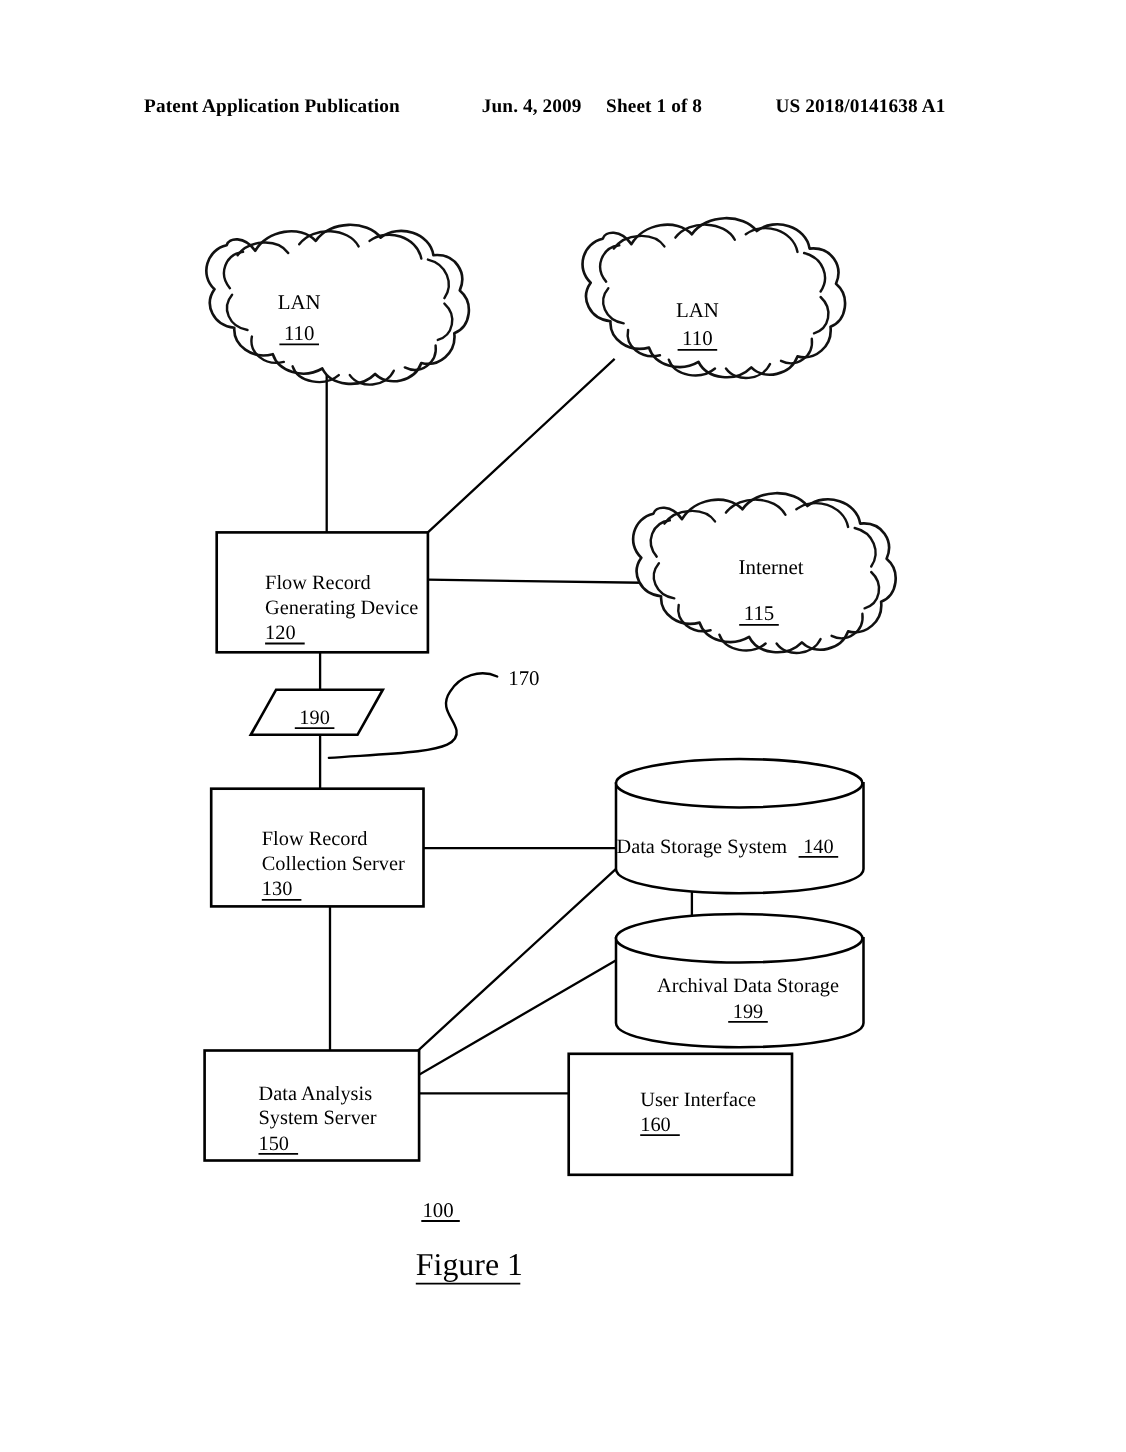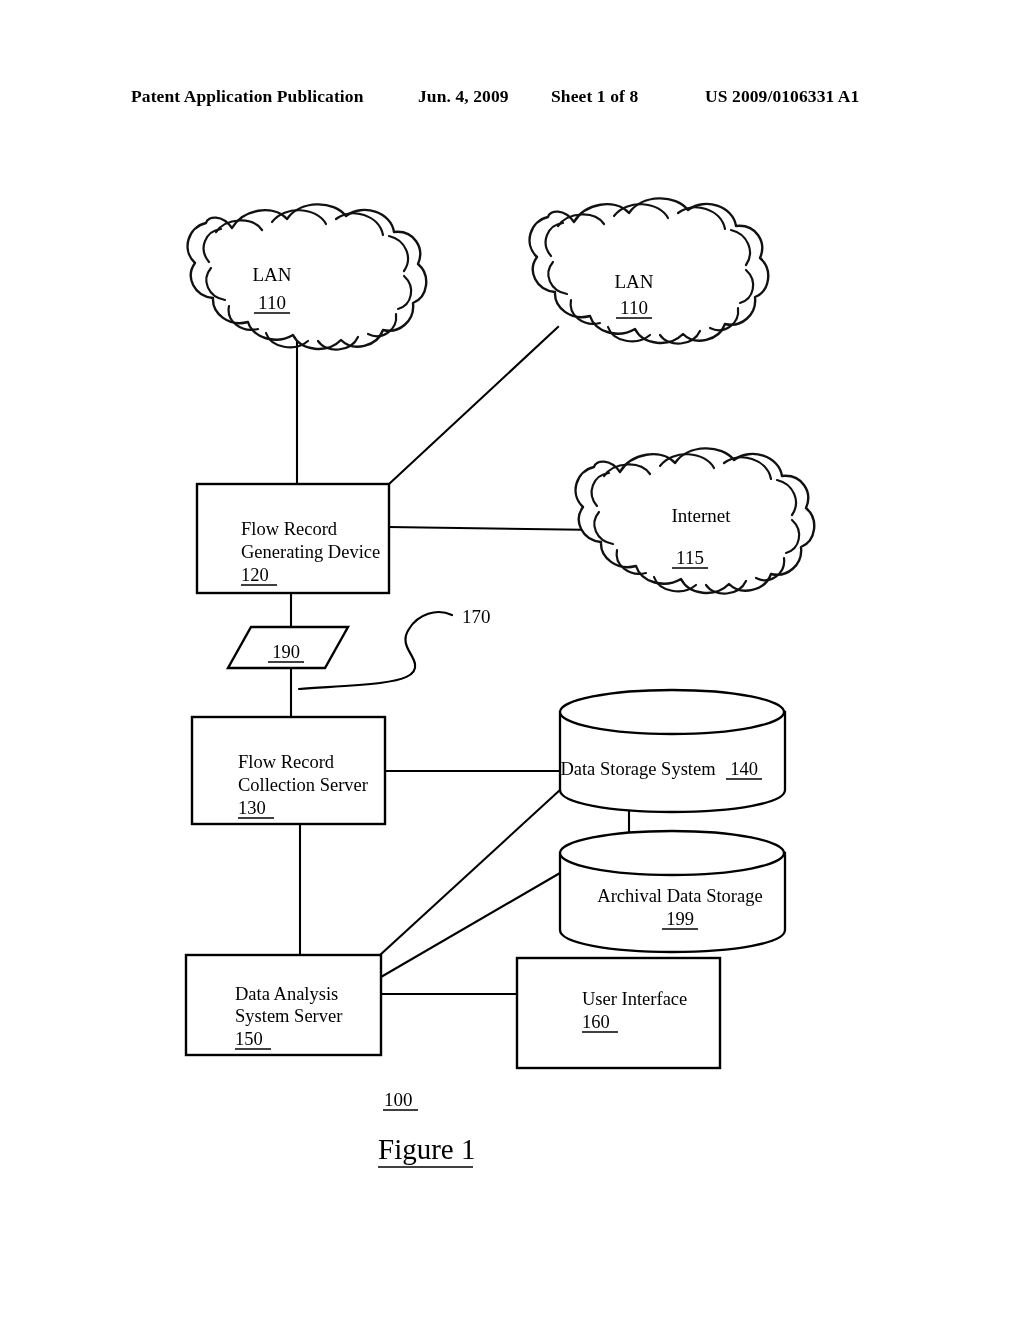--- a/index.html
+++ b/index.html
@@ -37,21 +37,21 @@
     font-size: 17.5px;
     letter-spacing: 0.1px;
     white-space: nowrap;
   }
   #pub-header .h-pub {
     position: absolute;
     left: 131px;
   }
   #pub-header .h-date {
     position: absolute;
-    left: 418px;
+    left: 438px;
   }
   #pub-header .h-sheet {
     position: absolute;
     left: 551px;
   }
   #pub-header .h-num {
     position: absolute;
     left: 705px;
   }
   
@@ -124,21 +124,21 @@
 </style>
 </head>
 <body>
 
 <div id="page">
 
   <div id="pub-header">
     <span class="h-pub">Patent Application Publication</span>
     <span class="h-date">Jun. 4, 2009</span>
     <span class="h-sheet">Sheet 1 of 8</span>
-    <span class="h-num">US 2009/0106331 A1</span>
+    <span class="h-num">US 2018/0141638 A1</span>
   </div>
 
   <svg id="diagram" viewBox="0 0 1024 1320">
 
     <g>
 
       <line class="stroke-line" x1="297" y1="338" x2="297" y2="485"></line>
 
       <line class="stroke-line" x1="558" y1="327" x2="389" y2="484"></line>
 

